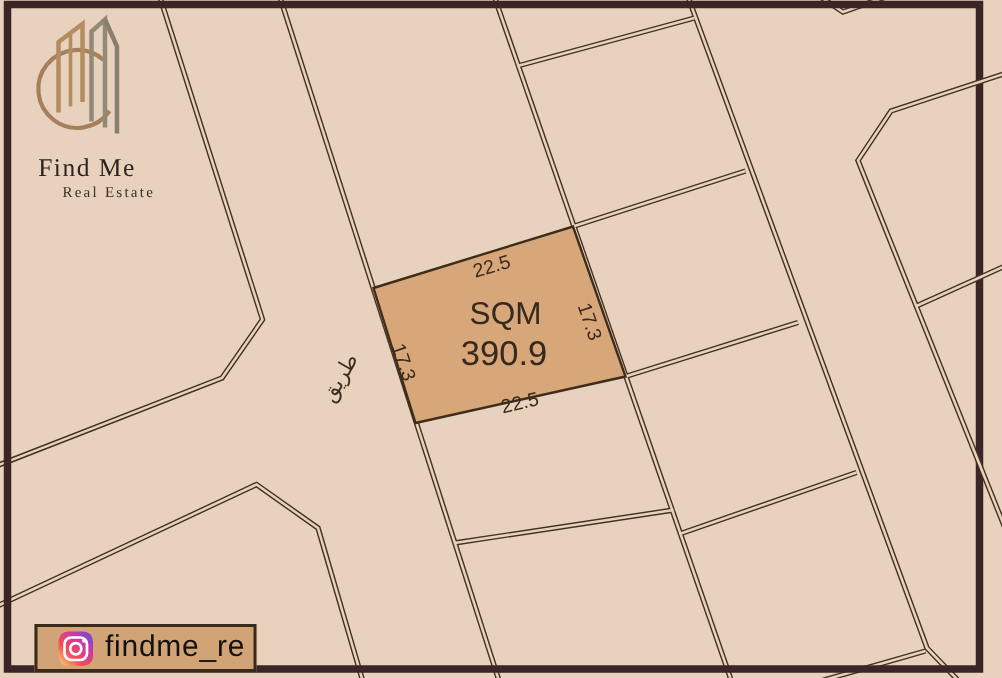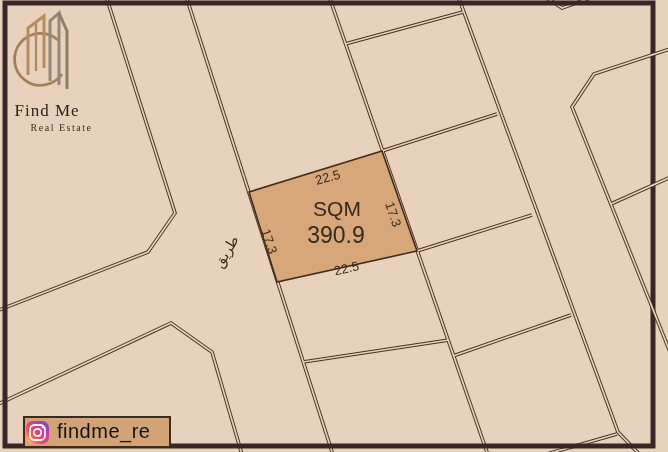--- a/index.html
+++ b/index.html
@@ -7,21 +7,21 @@
     position:relative;
     width:668px;height:452px;
     background:#e8d2be;
     overflow:hidden;
     font-family:"Liberation Sans", sans-serif;
   }
   #map-svg{position:absolute;left:0;top:0;}
 
   
   #brand-logo{
-    position:absolute;left:1px;top:2px;width:92px;
+    position:absolute;left:12px;top:2px;width:92px;
     text-align:center;pointer-events:none;
   }
   #brand-name{
     font-family:"Liberation Serif", serif;
     font-size:17px;letter-spacing:1px;color:#2c241d;
     margin-top:-2px;white-space:nowrap;
   }
   #brand-subtitle{
     font-family:"Liberation Serif", serif;
     font-size:10px;letter-spacing:1.5px;color:#38302a;
@@ -29,21 +29,21 @@
   }
 
   
   #instagram-badge{
     position:absolute;left:23px;top:416px;
     width:148px;height:32px;
     background:#d2a377;
     border:2.5px solid #3a2a1c;
     box-sizing:border-box;
     display:flex;align-items:center;
-    padding-left:0;
+    padding-left:13px;
   }
   #instagram-handle{
     font-size:20px;color:#141210;margin-left:7px;
     letter-spacing:0.5px;line-height:1;
     padding-bottom:2px;
   }
 
   
   .dim-label{
     font-family:"Liberation Sans", sans-serif;

